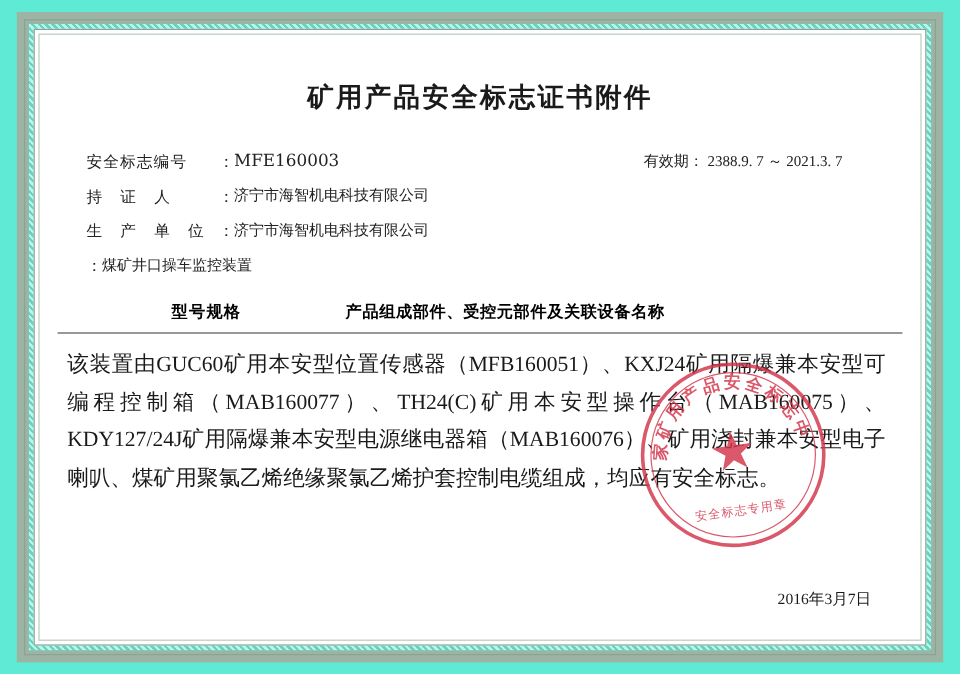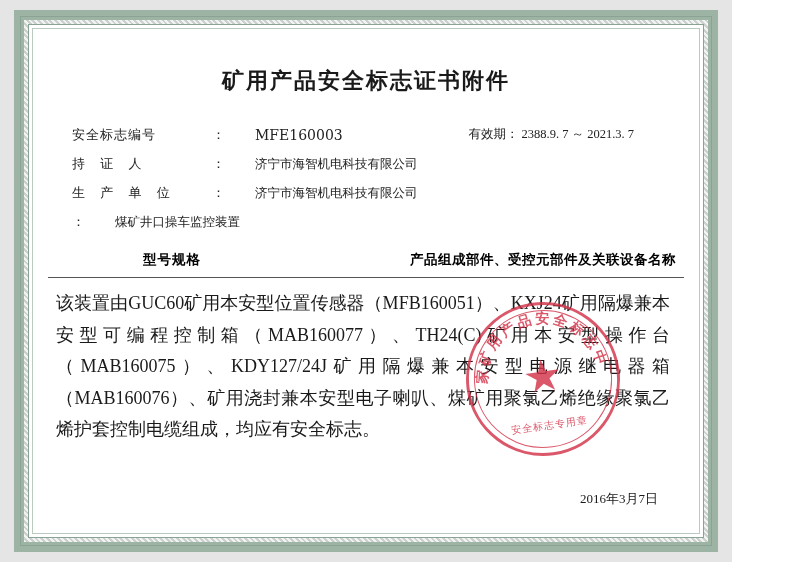--- a/index.html
+++ b/index.html
@@ -8,23 +8,23 @@
   }
   body {
     width: 800px;
     height: 562px;
     background: #ffffff;
     font-family: "Liberation Serif", serif;
     overflow: hidden;
   }
   .page {
     position: relative;
-    width: 732px;
+    width: 800px;
     height: 562px;
-    background: #e5e5e5;
+    background: #5eead4;
   }
   
   .border-outer {
     position: absolute;
     left: 14px;
     top: 10px;
     right: 14px;
     bottom: 10px;
     border: 10px solid #9db3a4;
     background:
@@ -70,23 +70,22 @@
     font-family: "DejaVu Serif", serif;
   }
   .meta {
     margin-top: 30px;
     padding: 0 26px 0 26px;
     font-size: 13px;
     color: #222;
   }
   .meta-row {
     display: flex;
-    align-items: center;
+    align-items: flex-start;
     margin-bottom: 11px;
-    gap: 30px;
   }
   .meta-label {
     width: 110px;
     flex: 0 0 110px;
     letter-spacing: 1px;
     color: #222;
   }
   .meta-label.spaced {
     letter-spacing: 6px;
   }
@@ -121,21 +120,21 @@
     padding: 0 10px 8px 10px;
   }
   .th-model {
     width: 232px;
     flex: 0 0 232px;
     text-align: center;
     letter-spacing: 1px;
   }
   .th-desc {
     flex: 1 1 auto;
-    text-align: right;
+    text-align: left;
     letter-spacing: 0.5px;
   }
   .rule {
     border-top: 1px solid #555;
     margin: 0 2px;
   }
   .table-body {
     display: flex;
     padding: 10px 10px 0 10px;
   }

